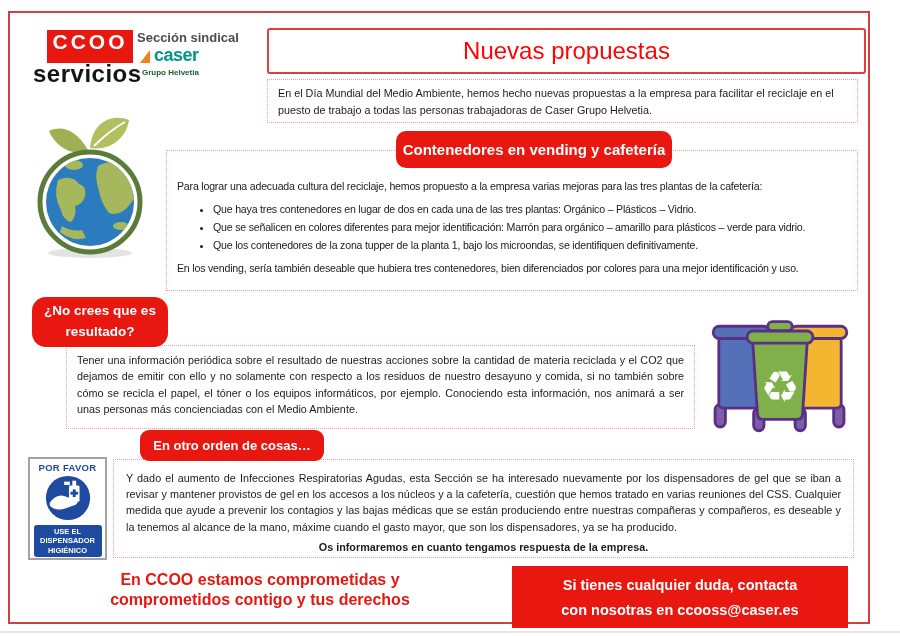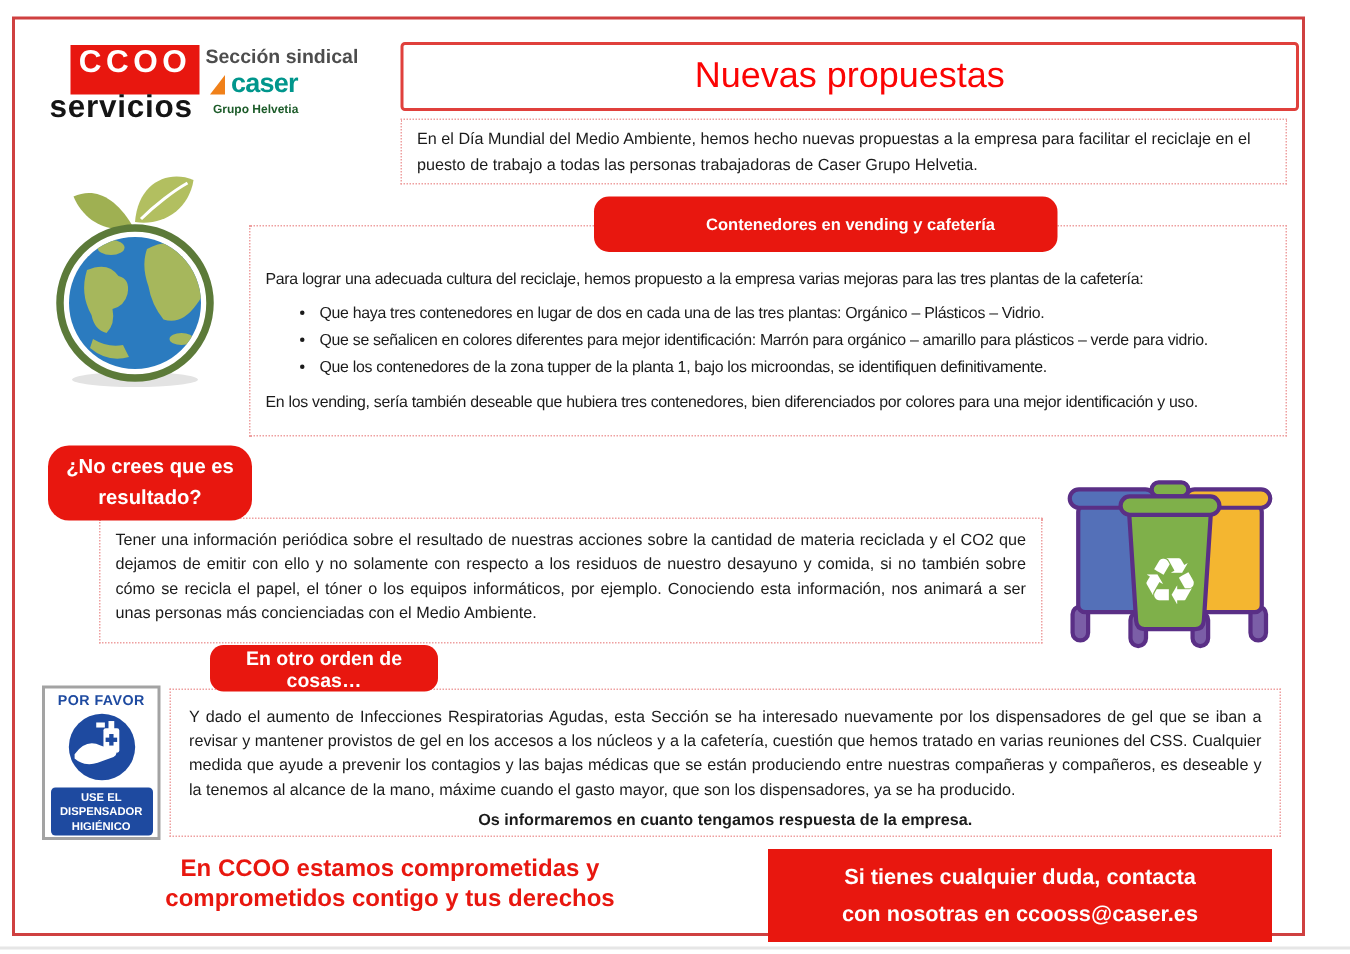--- a/index.html
+++ b/index.html
@@ -6,40 +6,40 @@
   .page{position:relative;width:900px;height:636px;background:#fff;overflow:hidden;
         font-family:"Liberation Sans","DejaVu Sans",sans-serif;color:#1b1b1b;}
   .page-border{position:absolute;left:8px;top:11px;width:858px;height:609px;
         border:2px solid #cf4040;pointer-events:none;}
   .page-edge{position:absolute;left:0;top:631px;width:900px;height:2px;background:#e6e6e6;}
 
   
   .ccoo-box{position:absolute;left:47px;top:30px;width:86px;height:33px;background:#e8170f;
         display:flex;align-items:flex-start;justify-content:center;}
   .ccoo-box span{color:#fff;font-weight:bold;font-size:21px;letter-spacing:3px;}
-  .servicios{position:absolute;left:33px;top:60px;font-size:21px;font-weight:bold;color:#141414;letter-spacing:.5px;}
+  .servicios{position:absolute;left:33px;top:60px;font-size:24px;font-weight:bold;color:#141414;letter-spacing:.5px;}
   .seccion{position:absolute;left:137px;top:30px;font-size:13px;font-weight:bold;color:#4d4d4d;}
   .caser-row{position:absolute;left:140px;top:46px;display:flex;align-items:flex-end;gap:2px;}
   .caser-txt{font-size:18px;font-weight:bold;color:#00968c;letter-spacing:-.5px;line-height:1;}
   .grupo{position:absolute;left:142px;top:68px;font-size:8px;font-weight:bold;color:#1d5c2a;}
 
   
   .title-box{position:absolute;left:267px;top:28px;width:595px;height:42px;border:2px solid #e0403c;
         border-radius:3px;display:flex;align-items:center;justify-content:center;}
   .title-box span{color:#fb0404;font-weight:normal;font-size:24px;}
   .dotted{border:1px dotted #ee9f9f;background:#fff;}
   .intro-box{position:absolute;left:267px;top:79px;width:591px;height:44px;padding:5px 10px;
         box-sizing:border-box;font-size:10.8px;line-height:1.55;}
 
   
   .pill{position:absolute;background:#e8170f;color:#fff;font-weight:bold;text-align:center;
         display:flex;align-items:center;justify-content:center;z-index:3;}
-  .pill-vending{left:396px;top:131px;width:276px;height:37px;border-radius:10px;font-size:11px;padding-left:33px;}
+  .pill-vending{left:396px;top:131px;width:276px;height:37px;border-radius:10px;font-size:15px;}
   .pill-importante{left:32px;top:297px;width:136px;height:50px;border-radius:14px;font-size:13.5px;line-height:1.55;padding:2px 8px;box-sizing:border-box;}
-  .pill-otro{left:140px;top:430px;width:152px;height:31px;border-radius:9px;font-size:13px;}
+  .pill-otro{left:140px;top:430px;width:184px;height:31px;border-radius:9px;font-size:13px;}
 
   
   .sec1{position:absolute;left:166px;top:150px;width:692px;height:141px;box-sizing:border-box;
         padding:28px 10px 6px 10px;font-size:10.6px;line-height:1.5;letter-spacing:-.2px;}
   .sec1 ul{margin:7px 0 7px 36px;padding:0;}
   .sec1 li{margin:2px 0;}
   .sec2{position:absolute;left:66px;top:345px;width:629px;height:84px;box-sizing:border-box;
         padding:6px 10px;font-size:10.8px;line-height:1.52;text-align:justify;}
   .sec3{position:absolute;left:113px;top:459px;width:741px;height:99px;box-sizing:border-box;
         padding:10px 12px 4px 12px;font-size:10.8px;line-height:1.5;text-align:justify;}

